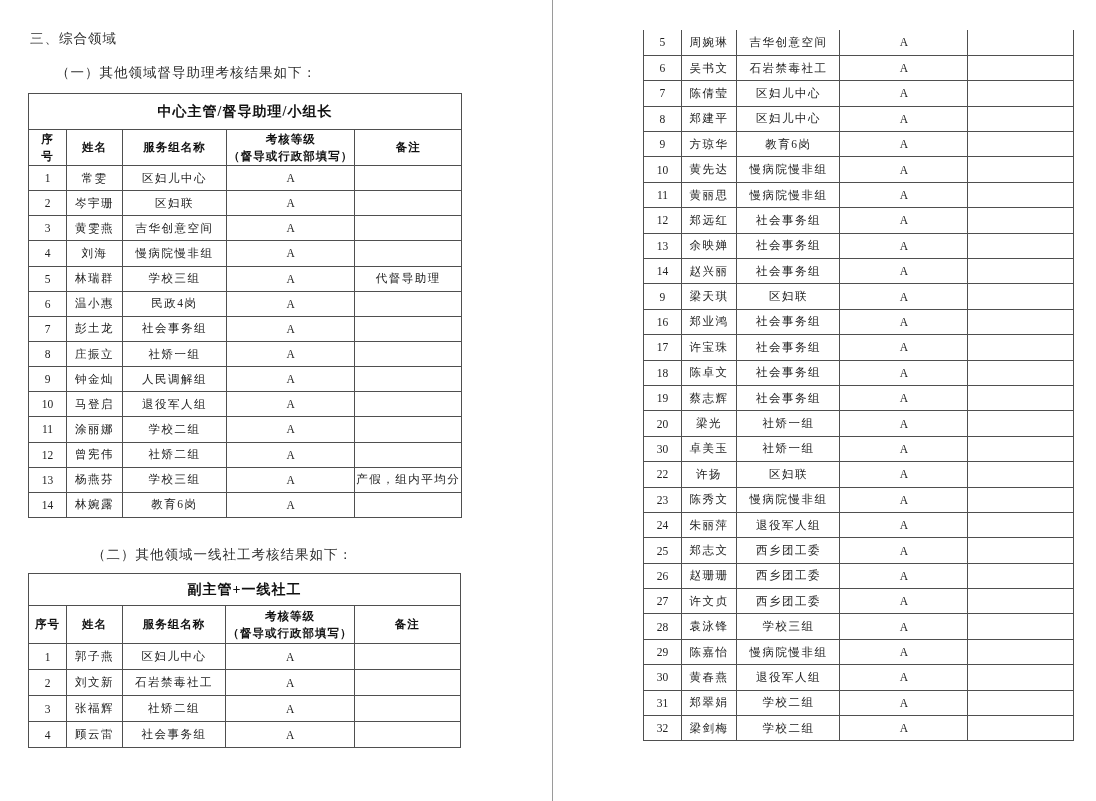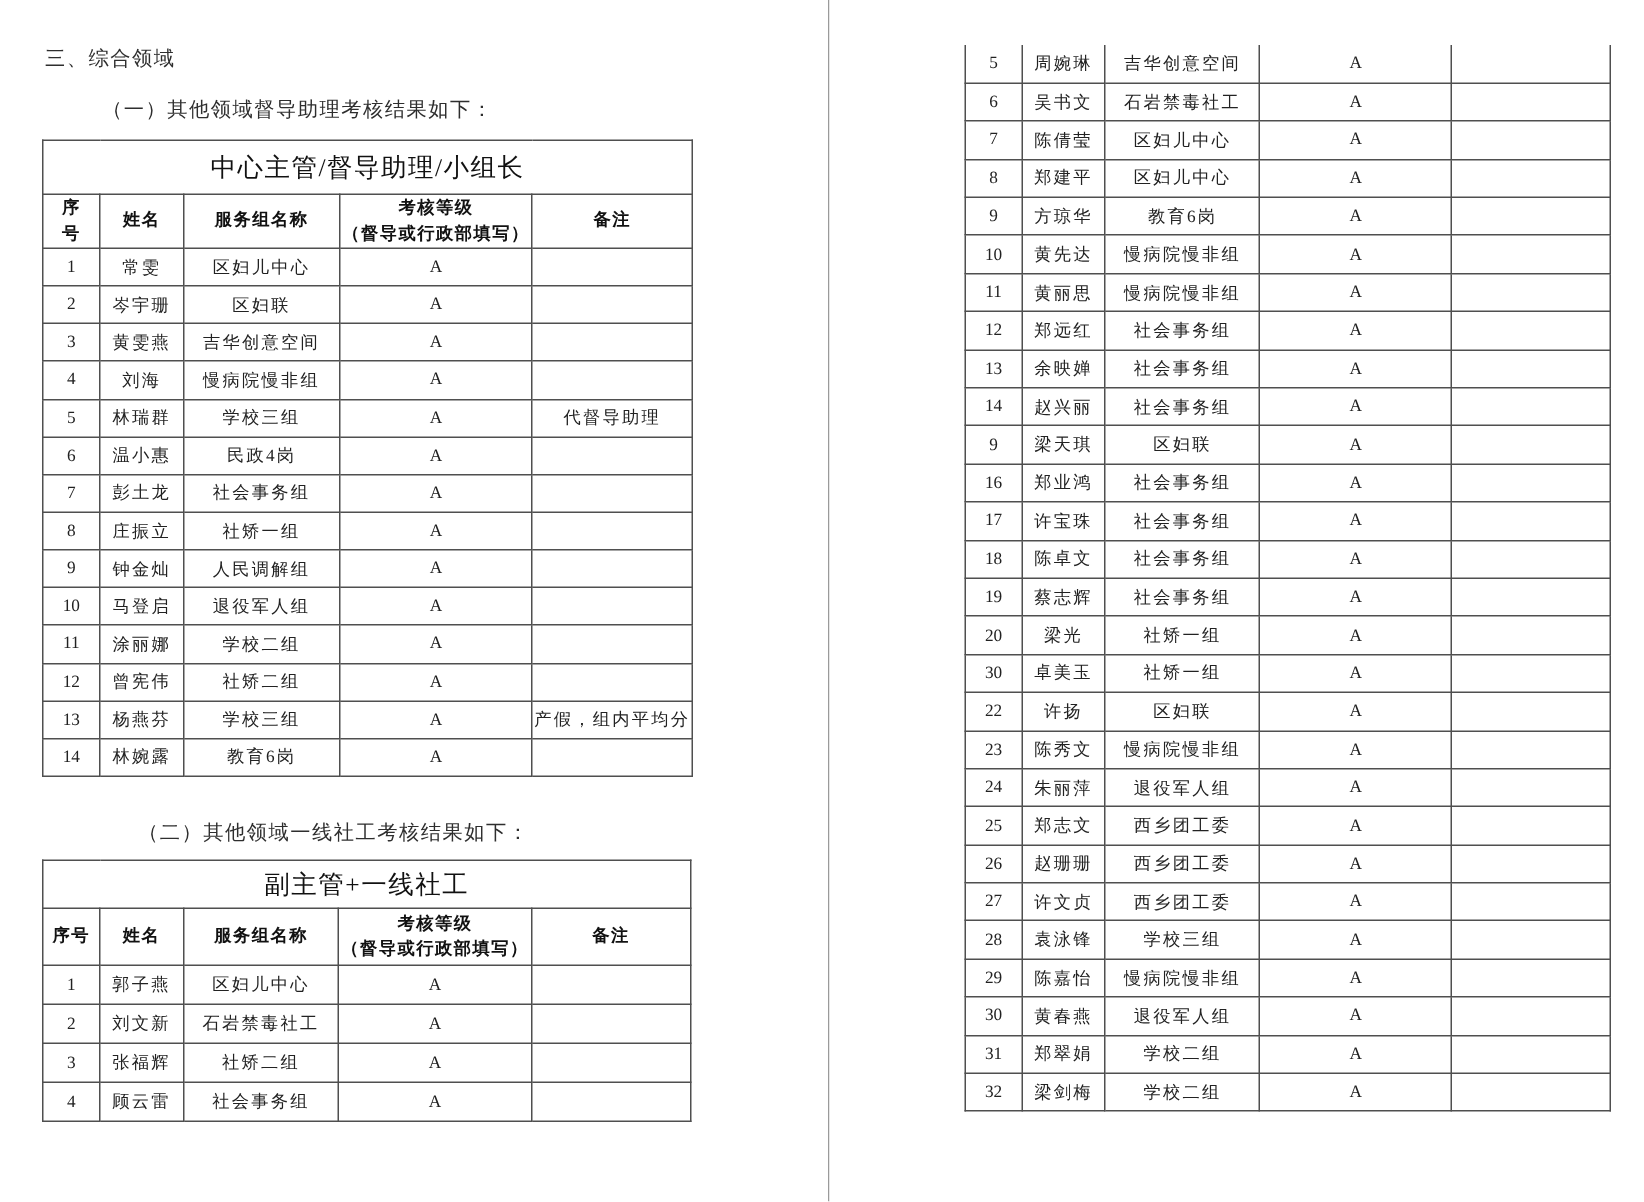--- a/index.html
+++ b/index.html
@@ -1,43 +1,43 @@
 <!DOCTYPE html>
 <html lang="zh"><head>
 <meta charset="utf-8">
 <style>
   * { margin: 0; padding: 0; box-sizing: border-box; }
   html, body { width: 1096px; height: 801px; background: #ffffff; overflow: hidden; }
   body { font-family: "Liberation Serif", "DejaVu Serif", serif; color: #1c1c1c; }
 
   .canvas { position: relative; width: 1096px; height: 801px; background: #ffffff; }
 
-  .page { position: absolute; top: 0; height: 801px; background: #ffffff; padding-left: 48px; }
+  .page { position: absolute; top: 0; height: 604px; background: #ffffff; padding-left: 48px; }
   .page-left  { left: 0;   width: 552px; }
   .page-right { left: 553px; width: 543px; }
 
   .page-divider {
     position: absolute; top: 0; left: 552px; width: 1px; height: 801px;
     background: #9a9a9a;
   }
 
   .heading {
     position: absolute; font-size: 13.5px; color: #2e2e2e; letter-spacing: 1px;
     white-space: nowrap;
   }
   .h-section { left: 30px; top: 30px; }
-  .h-sub1    { left: 68px; top: 64px; }
+  .h-sub1    { left: 56px; top: 64px; }
   .h-sub2    { left: 56px; top: 546px; margin-left: 36px; }
 
   table { border-collapse: collapse; table-layout: fixed; position: absolute; background: #fff; }
   th, td { border: 1px solid #4f4f4f; text-align: center; vertical-align: middle; overflow: hidden; }
   table { border: 1.5px solid #333; }
 
   .tbl-title {
-    font-size: 17px; font-weight: normal; letter-spacing: 1px; color: #111;
+    font-size: 14px; font-weight: bold; letter-spacing: 1px; color: #111;
   }
   th.hdr {
     font-size: 11.5px; font-weight: bold; color: #111;
     white-space: pre-line; line-height: 1.4; letter-spacing: 1px;
   }
   td { font-size: 11.5px; letter-spacing: 1.5px; color: #222; }
   td.c-index { letter-spacing: 0; }
   td.c-grade { letter-spacing: 0; }
 
   

